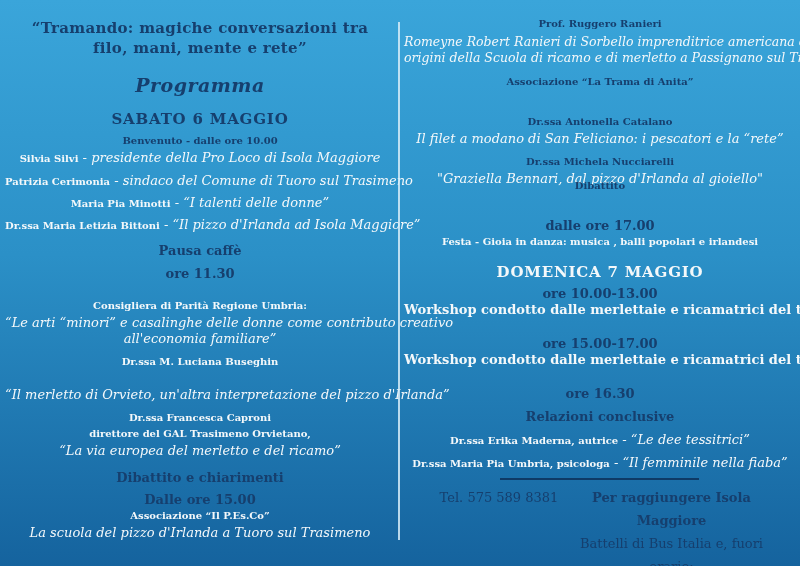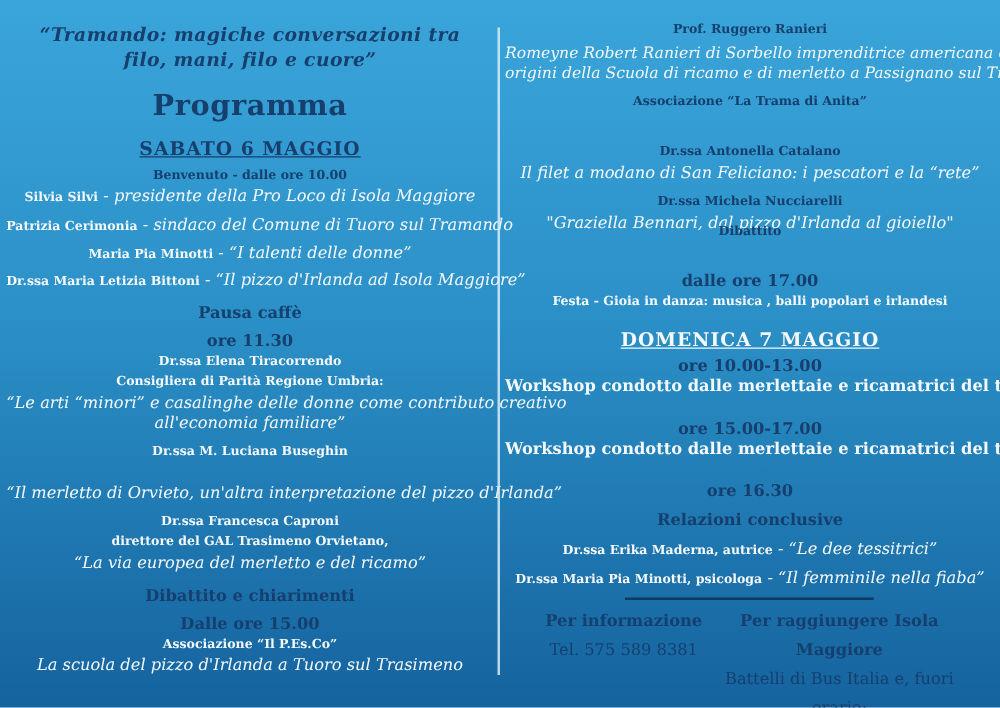--- a/index.html
+++ b/index.html
@@ -13,61 +13,60 @@
     font-family:"DejaVu Serif","Liberation Serif",serif;
   }
   .col{position:absolute;top:0;bottom:0;}
   .left-col{left:5px;width:390px;}
   .right-col{left:404px;width:392px;}
   .line{position:absolute;left:0;right:0;text-align:center;white-space:nowrap;line-height:16px;}
   .nb{color:var(--navy);font-weight:bold;}
   .n{color:var(--navy);}
   .wb{color:var(--white);font-weight:bold;}
   .wi{color:var(--white);font-style:italic;}
-  .fs-title{font-size:15px;font-style:italic;font-weight:bold;letter-spacing:.3px;}
-  .fs-prog{font-size:23px;letter-spacing:.5px;}
-  .fs-day{font-size:15px;letter-spacing:.8px;text-decoration:underline;}
+  .fs-title{font-size:15px;font-weight:bold;letter-spacing:.3px;}
+  .fs-prog{font-size:19px;letter-spacing:.5px;font-style:italic;}
+  .fs-day{font-size:15px;letter-spacing:.8px;}
   .fs-name{font-size:10px;}
   .fs-body{font-size:13px;}
   .fs-sm{font-size:12.5px;}
   .vdivider{position:absolute;left:398px;top:22px;height:518px;width:2px;background:var(--vdiv);opacity:.85;}
   .hdivider{position:absolute;top:478px;left:96px;width:199px;height:2px;background:var(--hdiv);}
   .footer-block{position:absolute;text-align:center;}
   .footer-block .fline{line-height:23px;}
 </style>
 </head>
 <body>
 
 <div class="col left-col">
   <div class="line nb fs-title" style="top:20px">“Tramando: magiche conversazioni tra</div>
-  <div class="line nb fs-title" style="top:40px">filo, mani, filo e cuore”</div>
+  <div class="line nb fs-title" style="top:40px">filo, mani, mente e rete”</div>
   <div class="line nb fs-prog" style="top:77px">Programma</div>
   <div class="line nb fs-day" style="top:111px">SABATO 6 MAGGIO</div>
   <div class="line nb fs-name" style="top:133px">Benvenuto - dalle ore 10.00</div>
 
   <div class="line fs-body" style="top:150px">
     <span class="wb fs-name">Silvia Silvi</span>
     <span class="wi">- presidente della Pro Loco di Isola Maggiore</span>
   </div>
   <div class="line fs-body" style="top:173px">
     <span class="wb fs-name">Patrizia Cerimonia</span>
-    <span class="wi">- sindaco del Comune di Tuoro sul Tramando</span>
+    <span class="wi">- sindaco del Comune di Tuoro sul Trasimeno</span>
   </div>
   <div class="line fs-body" style="top:195px">
     <span class="wb fs-name">Maria Pia Minotti</span>
     <span class="wi">- “I talenti delle donne”</span>
   </div>
   <div class="line fs-body" style="top:217px">
     <span class="wb fs-name">Dr.ssa Maria Letizia Bittoni</span>
     <span class="wi">- “Il pizzo d'Irlanda ad Isola Maggiore”</span>
   </div>
 
   <div class="line nb fs-body" style="top:243px">Pausa caffè</div>
   <div class="line nb fs-body" style="top:266px">ore 11.30</div>
-  <div class="line wb fs-name" style="top:282px">Dr.ssa  Elena Tiracorrendo</div>
   <div class="line wb fs-name" style="top:298px">Consigliera di Parità Regione Umbria:</div>
   <div class="line wi fs-body" style="top:315px">“Le arti “minori” e casalinghe delle donne come contributo creativo</div>
   <div class="line wi fs-body" style="top:331px">all'economia familiare”</div>
 
   <div class="line wb fs-name" style="top:354px">Dr.ssa  M. Luciana Buseghin</div>
   <div class="line wi fs-body" style="top:387px">“Il merletto di Orvieto, un'altra interpretazione del pizzo d'Irlanda”</div>
 
   <div class="line wb fs-name" style="top:410px">Dr.ssa Francesca Caproni</div>
   <div class="line wb fs-name" style="top:426px">direttore del GAL Trasimeno Orvietano,</div>
   <div class="line wi fs-body" style="top:443px">“La via europea del merletto e del ricamo”</div>
@@ -104,28 +103,27 @@
   <div class="line wb fs-body" style="top:352px">Workshop condotto dalle merlettaie e ricamatrici del territorio.</div>
 
   <div class="line nb fs-body" style="top:386px">ore 16.30</div>
   <div class="line nb fs-body" style="top:409px">Relazioni conclusive</div>
 
   <div class="line fs-body" style="top:432px">
     <span class="wb fs-name">Dr.ssa Erika Maderna, autrice</span>
     <span class="wi">- “Le dee tessitrici”</span>
   </div>
   <div class="line fs-body" style="top:455px">
-    <span class="wb fs-name">Dr.ssa Maria Pia Minotti, psicologa</span>
+    <span class="wb fs-name">Dr.ssa Maria Pia Umbria, psicologa</span>
     <span class="wi">- “Il femminile nella fiaba”</span>
   </div>
 
   <div class="hdivider"></div>
 
   <div class="footer-block" style="left:10px;top:486px;width:170px">
-    <div class="fline nb fs-body">Per informazione</div>
     <div class="fline n fs-body">Tel. 575 589 8381</div>
   </div>
   <div class="footer-block" style="left:160px;top:486px;width:215px">
     <div class="fline nb fs-body">Per raggiungere Isola Maggiore</div>
     <div class="fline n fs-body">Battelli di Bus Italia e, fuori orario:</div>
 
   </div>
 </div>
 
 </body></html>

